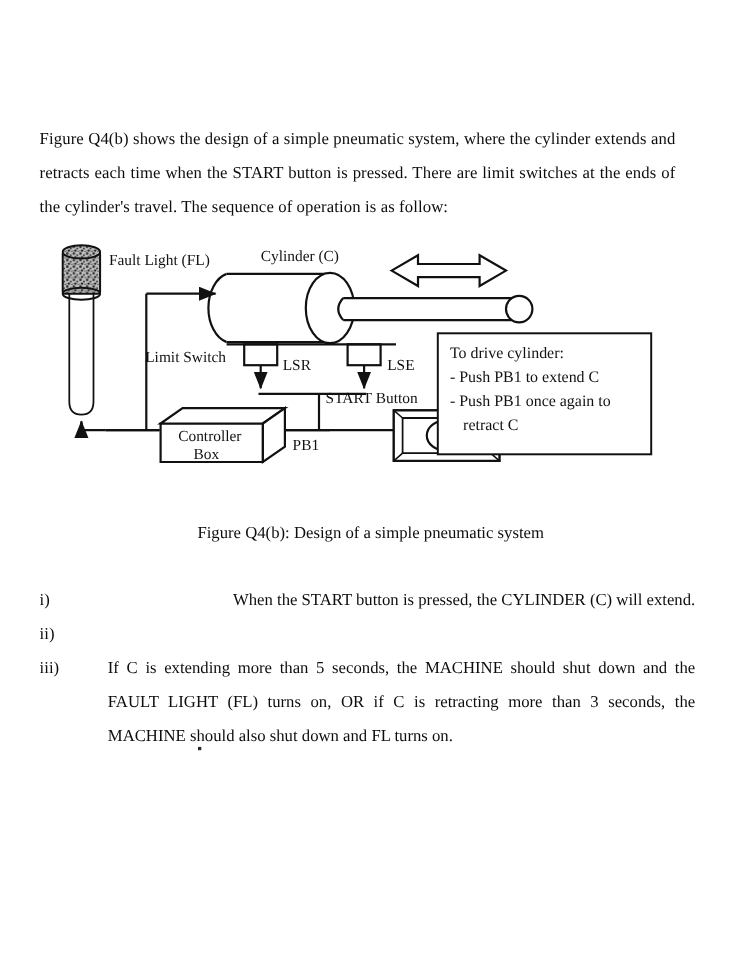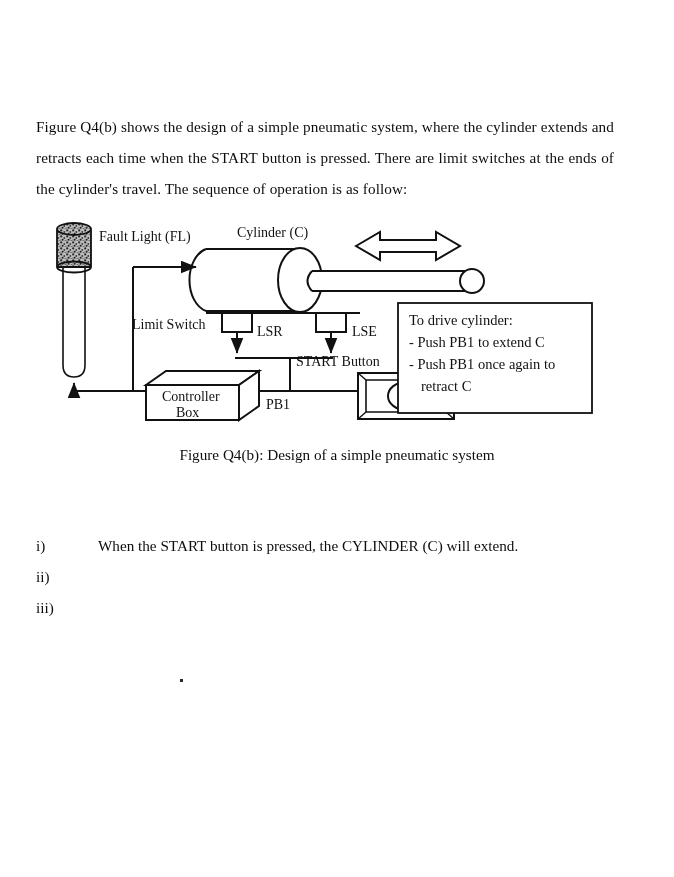--- a/index.html
+++ b/index.html
@@ -39,21 +39,21 @@
     left: 0;
     top: 205px;
     width: 674px;
     height: 240px;
   }
   #figure svg { display: block; }
 
   .fig-caption {
     position: absolute;
     left: 0;
-    top: 446px;
+    top: 476px;
     width: 674px;
     text-align: center;
     font-size: 15.2px;
   }
 
   
   .list {
     position: absolute;
     left: 36px;
     top: 530px;
@@ -69,21 +69,21 @@
     width: 62px;
     flex: 0 0 62px;
     line-height: 31px;
   }
   .list-text {
     flex: 1 1 auto;
     line-height: 31px;
     text-align: justify;
     text-justify: inter-word;
   }
-  .list-text.nojust { text-align: left; }
+  .list-text.nojust { text-align: right; }
 
   .speck {
     position: absolute;
     left: 180px;
     top: 679px;
     width: 3px;
     height: 3px;
     background: #2a2a2a;
   }
 
@@ -233,18 +233,19 @@
   <div class="list">
     <div class="list-row">
       <div class="list-marker">i)</div>
       <div class="list-text nojust">When the START button is pressed, the CYLINDER (C) will extend.</div>
     </div>
     <div class="list-row">
       <div class="list-marker">ii)</div>
     </div>
     <div class="list-row">
       <div class="list-marker">iii)</div>
+      <div class="list-text">If C is extending more than 5 seconds, the MACHINE should shut down and the FAULT LIGHT (FL) turns on, OR if C is retracting more than 3 seconds, the MACHINE should also shut down and FL turns on.</div>
     </div>
   </div>
 
   <div class="speck"></div>
 
 </div>
 
 </body></html>

